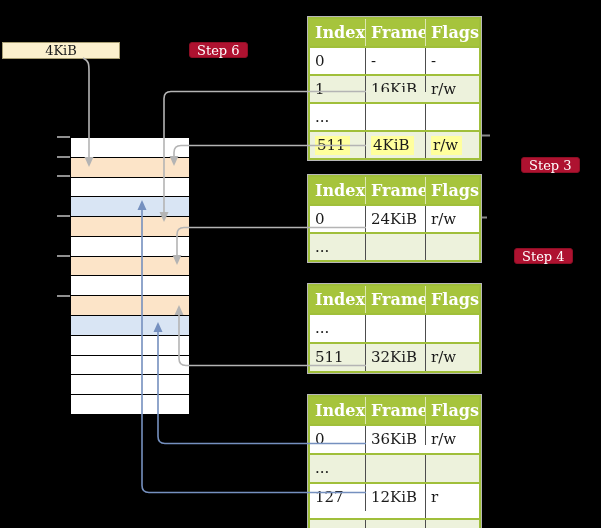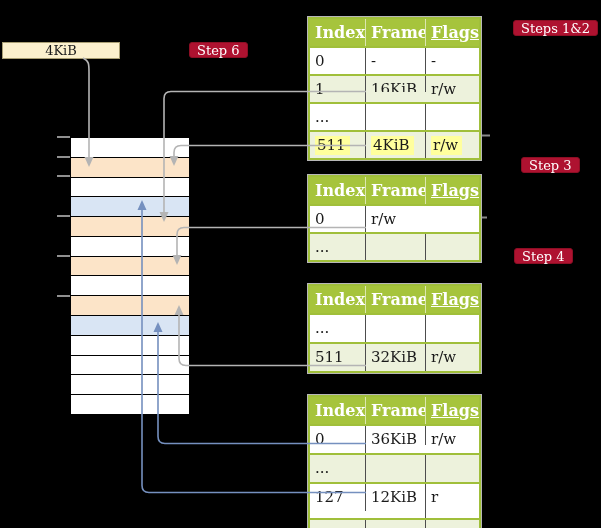--- a/index.html
+++ b/index.html
@@ -39,21 +39,21 @@
     position:absolute;left:308px;width:173px;box-sizing:border-box;
     border:2px solid var(--table-border-green,#a0bf3a);background:#fff;
     outline:1px solid rgba(215,215,215,.85);
   }
   .pt-row{display:grid;grid-template-columns:56px 60px 53px;}
   .pt-row.header{background:var(--header-green,#a6c43c);}
   .pt-row.header .pt-cell{
     color:#fff;font-weight:bold;font-size:16px;height:27px;line-height:27px;
     border-right:1px solid rgba(255,255,255,.6);
   }
-  .pt-row.header .pt-cell:last-child{border-right:none;text-decoration:underline;}
+  .pt-row.header .pt-cell:last-child{border-right:none;}
   .pt-row.body{border-top:2px solid var(--table-border-green,#a0bf3a);}
   .pt-row.body .pt-cell{
     color:#1a1a1a;font-size:15px;border-right:1px solid #4d4d4d;
   }
   .pt-row.body .pt-cell:last-child{border-right:none;}
   .pt-row.body.shaded{background:var(--row-green,#edf2dc);}
   .pt-cell{padding-left:5px;overflow:hidden;white-space:nowrap;box-sizing:border-box;}
   .hl{background:var(--highlight-yellow,#ffff9d);padding:0 4px 1px 2px;}
   
   #overlay{position:absolute;left:0;top:0;z-index:5;pointer-events:none;}
@@ -61,21 +61,20 @@
 </head>
 <body>
 
 <div id="canvas">
 
   <div class="frame-box">
     <span>4KiB</span>
   </div>
 
   <div class="step-label step-0">Step 6</div>
-  <div class="step-label steps-1-2">Steps 1&amp;2</div>
   <div class="step-label step-3">Step 3</div>
   <div class="step-label step-4">Step 4</div>
 
   <div class="memory-column" id="memory-column">
       <div class="memory-row free"></div>
       <div class="memory-row page_table"></div>
       <div class="memory-row free"></div>
       <div class="memory-row data"></div>
       <div class="memory-row page_table"></div>
       <div class="memory-row free"></div>
@@ -118,20 +117,21 @@
         </div>
       </div>
       <div class="pt-table" style="top: 175px;">
         <div class="pt-row header">
           <div class="pt-cell">Index</div>
           <div class="pt-cell">Frame</div>
           <div class="pt-cell">Flags</div>
         </div>
         <div class="pt-row body">
           <div class="pt-cell" style="line-height: 26px; height: 26px;"><span>0</span></div>
+          <div class="pt-cell" style="line-height: 26px; height: 26px;"><span>24KiB</span></div>
           <div class="pt-cell" style="line-height: 26px; height: 26px;"><span>r/w</span></div>
         </div>
         <div class="pt-row body shaded">
           <div class="pt-cell" style="line-height: 26px; height: 26px;"><span>...</span></div>
           <div class="pt-cell" style="line-height: 26px; height: 26px;"></div>
           <div class="pt-cell" style="line-height: 26px; height: 26px;"></div>
         </div>
       </div>
       <div class="pt-table" style="top: 284px;">
         <div class="pt-row header">

